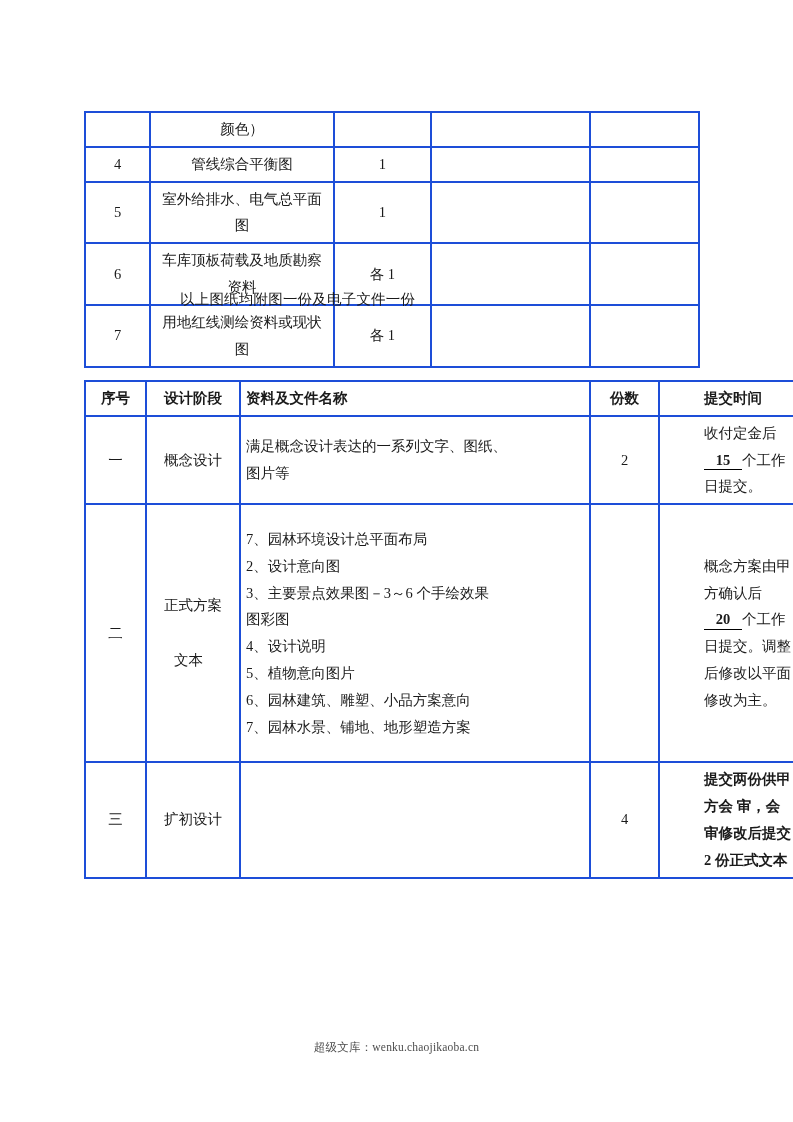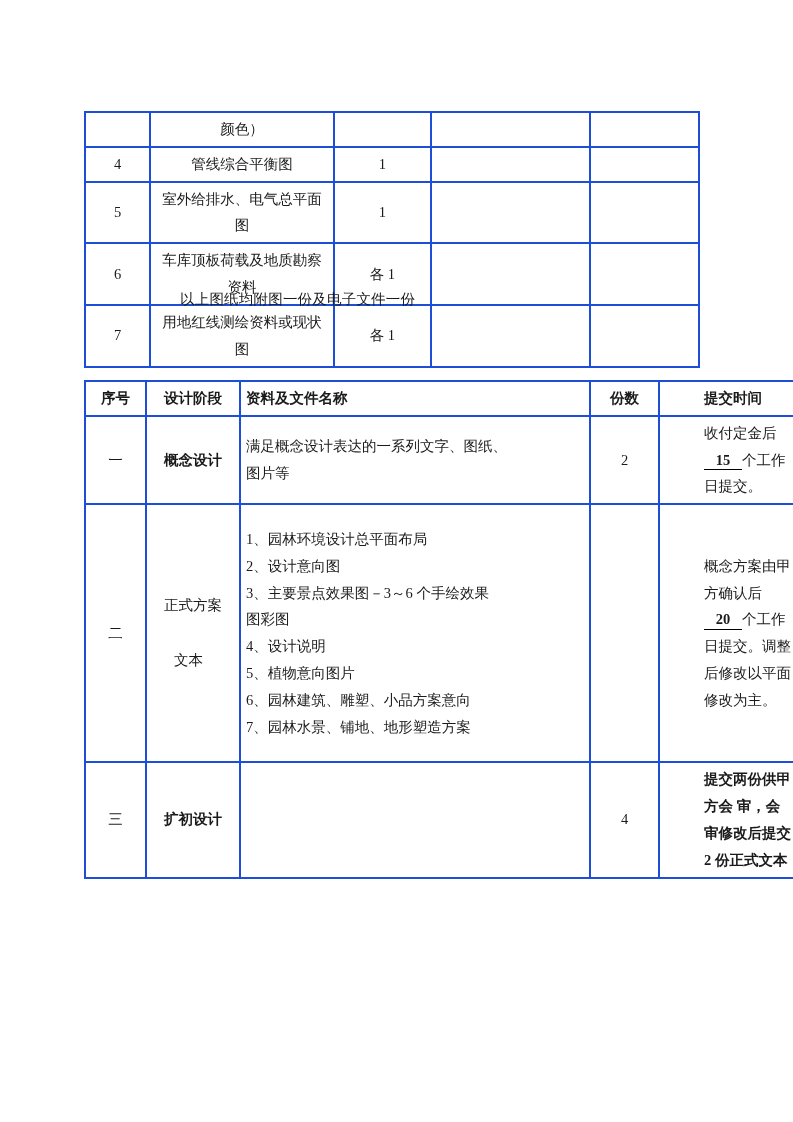--- a/index.html
+++ b/index.html
@@ -94,21 +94,21 @@
     text-align: center;
     font-weight: bold;
     height: 23px;
   }
 
   .stage-cell {
     text-align: center;
     vertical-align: top;
     padding-top: 6px;
   }
-  .stage-cell.bold { font-weight: bold; }
+  .stage-cell.bold { font-weight: normal; }
   .stage-cell .line-two {
     display: block;
     text-align: left;
     padding-left: 22px;
     margin-top: 28px;
   }
 
   .docs-cell {
     vertical-align: top;
     padding-top: 6px;
@@ -244,21 +244,21 @@
         </td>
       </tr>
 
       <tr class="row-two">
         <td class="c-seq seq-cell">二</td>
         <td class="c-stage stage-cell">
           <span>正式方案</span>
           <span class="line-two">文本</span>
         </td>
         <td class="c-docs docs-cell">
-          <span class="doc-line">1、园林环境设计总平面布局</span>
+          <span class="doc-line">7、园林环境设计总平面布局</span>
           <span class="doc-line">2、设计意向图</span>
           <span class="doc-line">3、主要景点效果图－3～6 个手绘效果</span>
           <span class="doc-line">图彩图</span>
           <span class="doc-line">4、设计说明</span>
           <span class="doc-line">5、植物意向图片</span>
           <span class="doc-line">6、园林建筑、雕塑、小品方案意向</span>
           <span class="doc-line">7、园林水景、铺地、地形塑造方案</span>
         </td>
         <td class="c-qty qty-cell"></td>
         <td class="c-time time-cell">
@@ -276,14 +276,15 @@
         <td class="c-time time-cell bold-centered">
           <span class="doc-line">提交两份供甲方会</span>
           <span class="doc-line">审，会审修改后提交</span>
           <span class="doc-line">2 份正式文本</span>
         </td>
       </tr>
 
     </tbody>
   </table>
 
+  <div class="footer">超级文库：wenku.chaojikaoba.cn</div>
 
 </div>
 
 </body></html>

